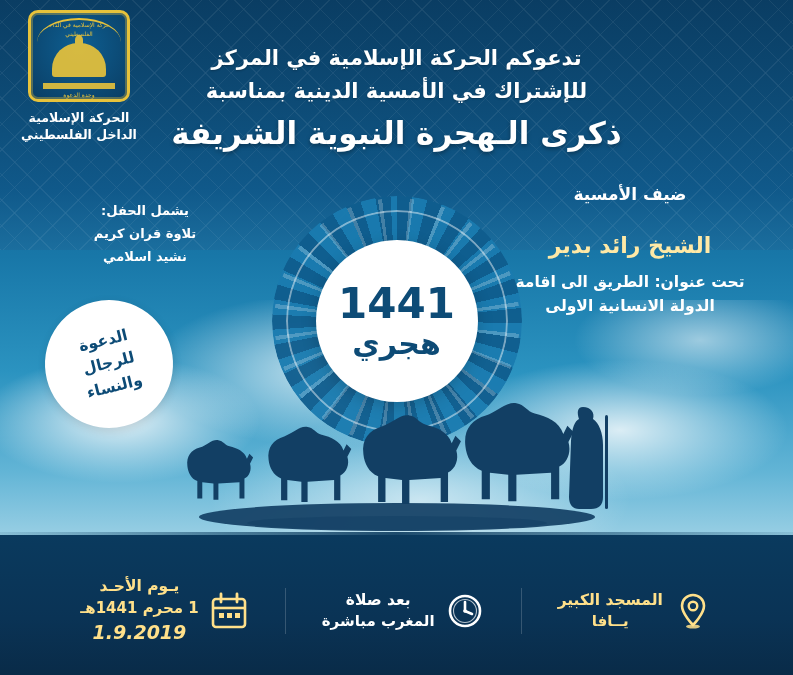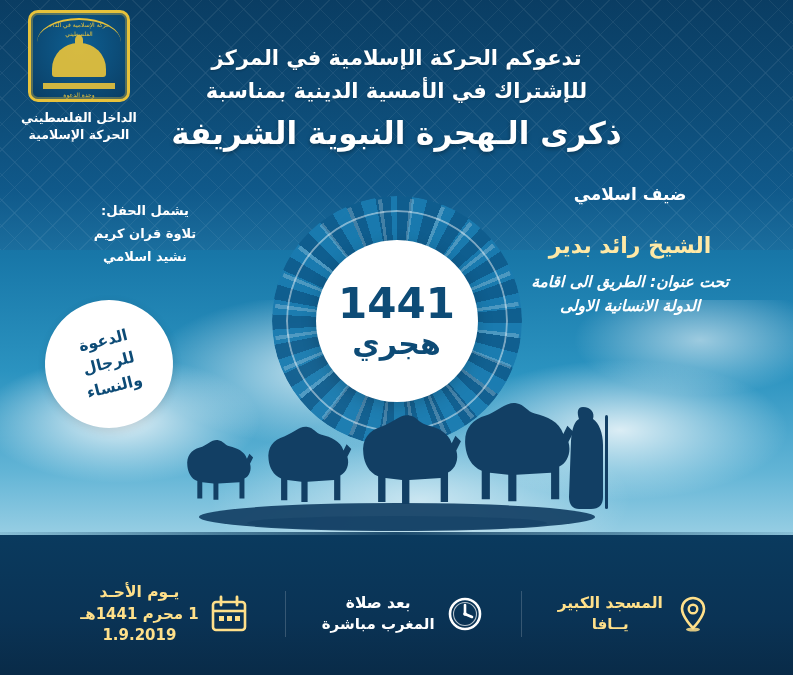--- a/index.html
+++ b/index.html
@@ -119,21 +119,21 @@
     text-align: center;
   }
 
   
   .guest{
     position:absolute; top:182px; right:38px; width:250px;
     text-align:center; color:#ffffff; line-height:1.5;
   }
   .guest .kicker{ font-size:17px; font-weight:bold; }
   .guest .name{ font-size:22px; font-weight:bold; color:#ffe9a6; margin-top:21px; }
-  .guest .sub{ font-size:15.5px; font-weight:bold; margin-top:8px; line-height:1.55;font-style:italic; }
+  .guest .sub{ font-size:15.5px; font-weight:bold; margin-top:8px; line-height:1.55; }
 
   
   .includes{
     position:absolute; top:200px; left:40px; width:210px;
     text-align:center; color:#ffffff; line-height:1.75; font-size:13px; font-weight:bold;
   }
 
   
   .invite-circle{
     position:absolute; top:300px; left:45px;
@@ -199,21 +199,21 @@
   .footer-items{
     position:absolute; left:0; right:0; bottom:28px;
     display:flex; flex-direction:row-reverse; justify-content:center; align-items:center;
     gap:36px;
     color:#ffffff;
   }
   .fitem{ display:flex; align-items:center; gap:10px; }
   .fitem .txt{ text-align:center; line-height:1.45; }
   .fitem .l1{ font-size:15.5px; font-weight:bold; }
   .fitem .l2{ font-size:15px; font-weight:bold; }
-  .fitem .l3{ font-size:15px; font-weight:bold; }
+  .fitem .l3{ font-size:19px; font-weight:bold;font-style:italic; }
   .f-date .l1,.f-date .l2,.f-date .l3{ color:#ffe08a; }
   .f-time .l1,.f-time .l2{ color:#ffffff; }
   .f-place .l1,.f-place .l2{ color:#ffe08a; }
   .ic{ width:40px; height:40px; flex:0 0 auto; }
   .divider-v{ width:1px; height:46px; background:rgba(255,255,255,.18); }
 </style>
 </head>
 <body>
 
 <div id="poster">
@@ -223,33 +223,33 @@
   <div class="clouds"></div>
 
   <div class="logo-wrap">
     <div class="logo-badge">
       <div class="arc">الحركة الإسلامية في الداخل الفلسطيني</div>
       <div class="dome"></div>
       <div class="base"></div>
       <div class="tagline">وحدة الدعوة</div>
     </div>
     <div class="logo-text">
+      <div>الحركة الإسلامية</div>
       <div>الداخل الفلسطيني</div>
-      <div>الحركة الإسلامية</div>
     </div>
   </div>
 
   <div class="headline">
     <div class="l1">تدعوكم الحركة الإسلامية في المركز</div>
     <div class="l2">للإشتراك في الأمسية الدينية بمناسبة</div>
     <div class="big">ذكرى الـهجرة النبوية الشريفة</div>
   </div>
 
   <div class="guest">
-    <div class="kicker">ضيف اسلامي</div>
+    <div class="kicker">ضيف الأمسية</div>
     <div class="name">الشيخ رائد بدير</div>
     <div class="sub">
       <div>تحت عنوان: الطريق الى اقامة</div>
       <div>الدولة الانسانية الاولى</div>
     </div>
   </div>
 
   <div class="includes">
     <div>يشمل الحفل:</div>
     <div>تلاوة قران كريم</div>

